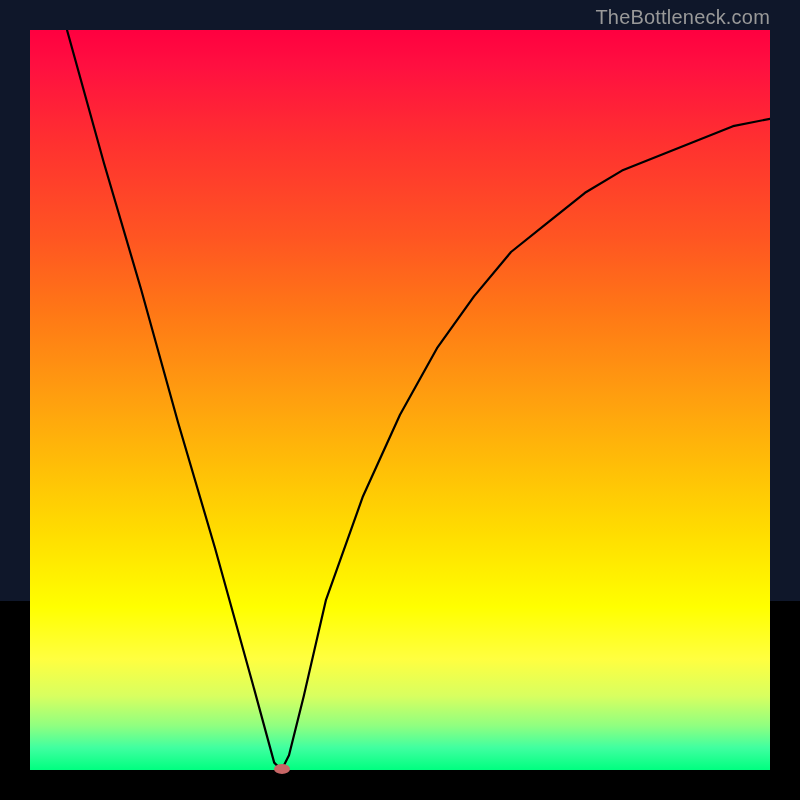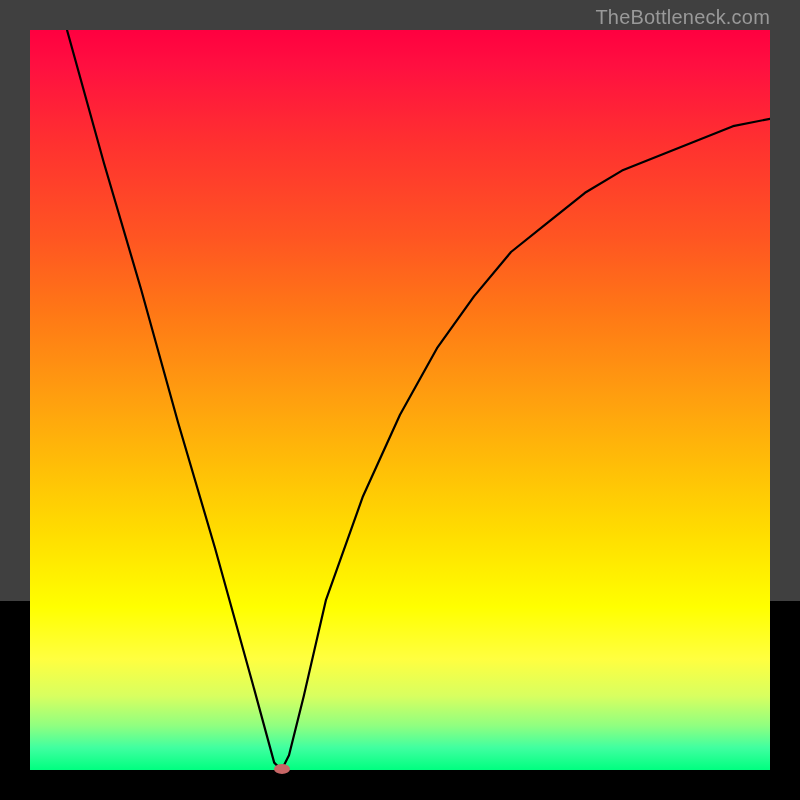--- a/index.html
+++ b/index.html
@@ -8,21 +8,21 @@
     width: 800px;
     height: 800px;
     background: #000;
     overflow: hidden;
     font-family: Arial, Helvetica, sans-serif;
   }
   .chart-container {
     position: relative;
     width: 800px;
     height: 601px;
-    background: #404040;
+    background: #0f172a;
   }
   .plot-area {
     position: absolute;
     left: 30px;
     top: 30px;
     width: 740px;
     height: 740px;
     background: linear-gradient(to bottom,
       #ff0040 0%,
       #ff1040 5%,

